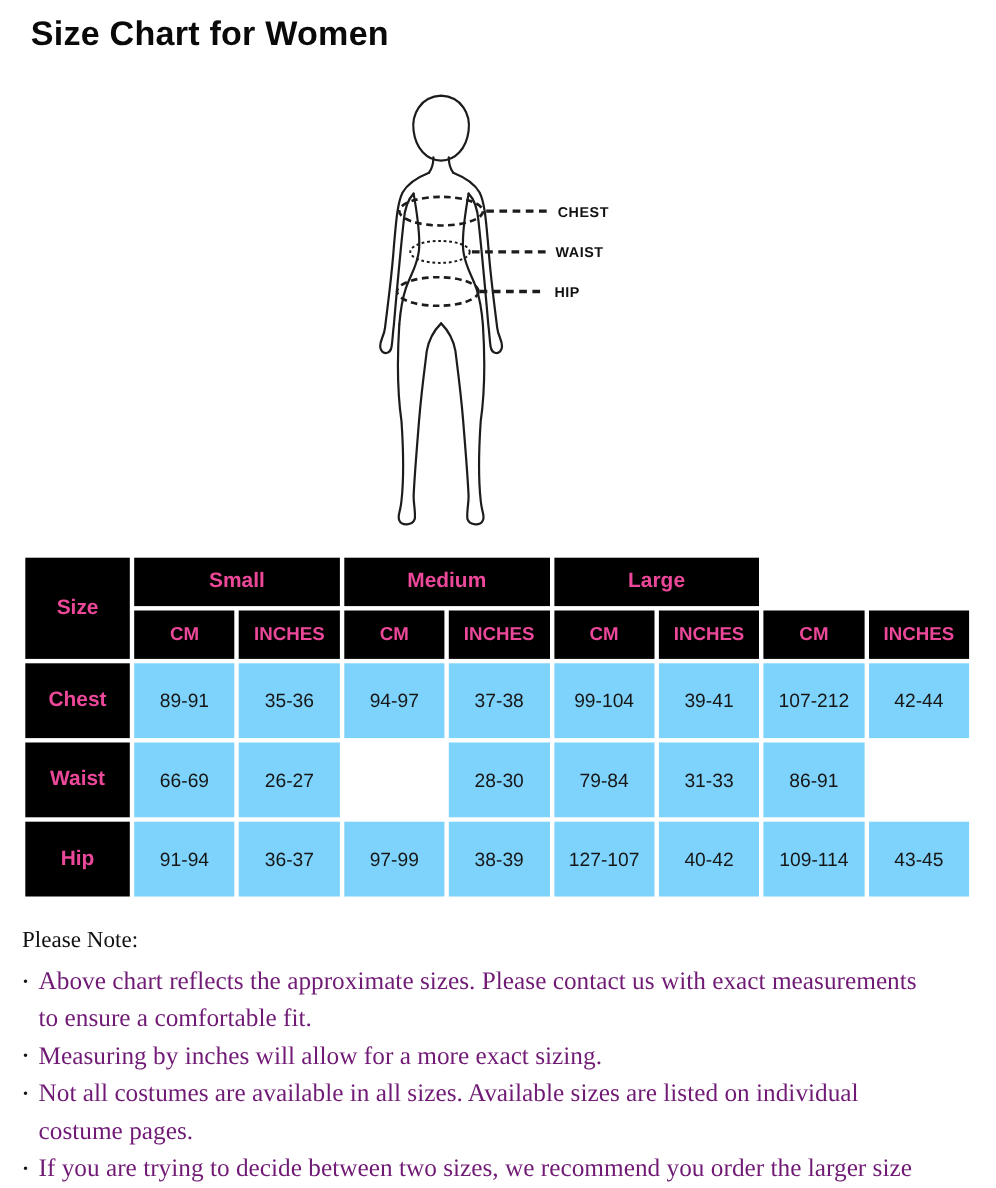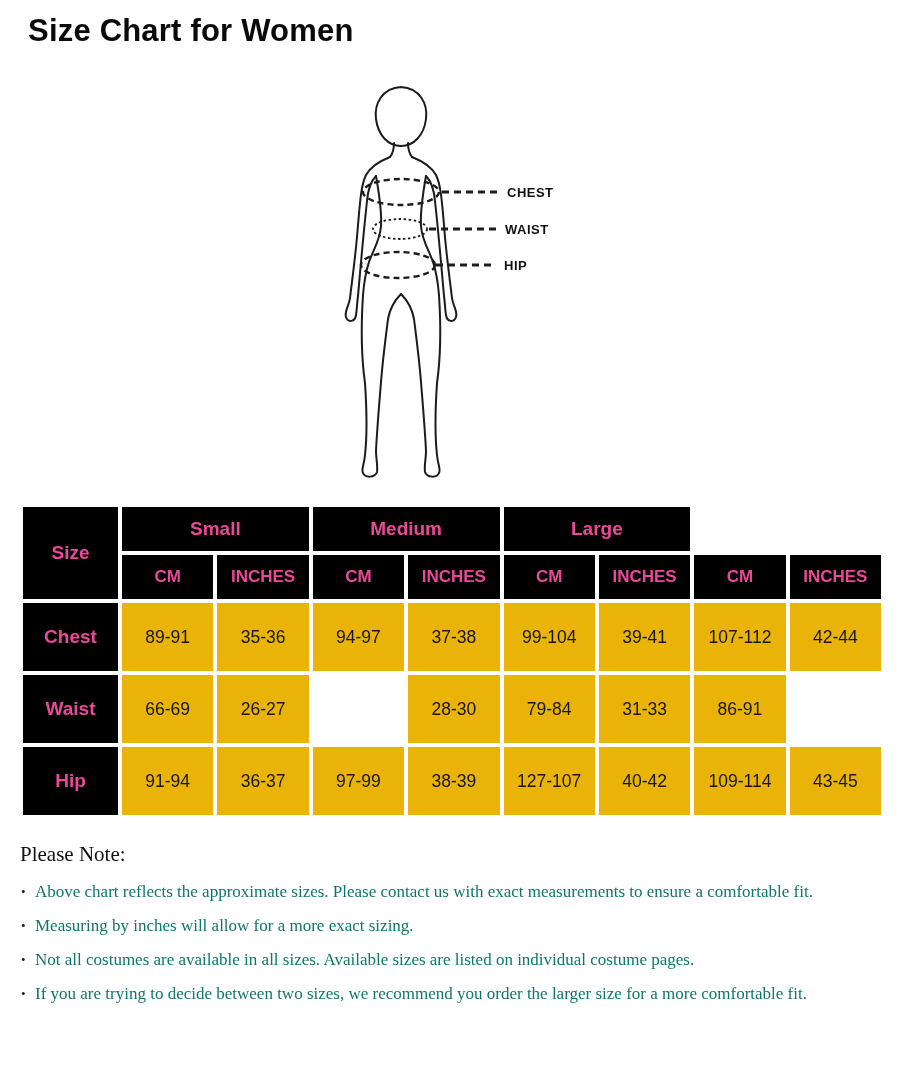--- a/index.html
+++ b/index.html
@@ -33,30 +33,30 @@
     gap: 4px;
     background: #ffffff;
   }
   .size-table .hcell {
     background: #000000; color: #ec4899;
     display: flex; align-items: center; justify-content: center;
     font-weight: bold; font-size: 19px;
   }
   .size-table .ucell { font-size: 17px; }
   .size-table .dcell {
-    background: #eab308; color: #161616;
+    background: #7dd3fc; color: #161616;
     display: flex; align-items: center; justify-content: center;
     font-size: 17.5px;
   }
   .notes { position: absolute; left: 20px; top: 842px; width: 862px; font-family: Liberation Serif, serif; }
   .notes-heading { font-size: 21px; font-weight: normal; color: #111; margin-bottom: 8px; }
   .notes ul { list-style: none; width: 828px; }
   .notes li {
     position: relative; padding-left: 15px;
-    font-size: 17px; line-height: 34px; color: #0f766e;
+    font-size: 23px; line-height: 34px; color: #701a75;
   }
   .notes li::before {
     content: "\2022";
     position: absolute; left: 1px; top: 0;
     font-size: 13px; line-height: 34px; color: #141414;
   }
 </style>
 </head>
 <body>
 
@@ -110,21 +110,21 @@
   <div class="hcell ucell" style="grid-area:2/8">CM</div>
   <div class="hcell ucell" style="grid-area:2/9">INCHES</div>
 
   <div class="hcell" style="grid-area:3/1">Chest</div>
   <div class="dcell" style="grid-area:3/2">89-91</div>
   <div class="dcell" style="grid-area:3/3">35-36</div>
   <div class="dcell" style="grid-area:3/4">94-97</div>
   <div class="dcell" style="grid-area:3/5">37-38</div>
   <div class="dcell" style="grid-area:3/6">99-104</div>
   <div class="dcell" style="grid-area:3/7">39-41</div>
-  <div class="dcell" style="grid-area:3/8">107-112</div>
+  <div class="dcell" style="grid-area:3/8">107-212</div>
   <div class="dcell" style="grid-area:3/9">42-44</div>
 
   <div class="hcell" style="grid-area:4/1">Waist</div>
   <div class="dcell" style="grid-area:4/2">66-69</div>
   <div class="dcell" style="grid-area:4/3">26-27</div>
   <div class="dcell" style="grid-area:4/5">28-30</div>
   <div class="dcell" style="grid-area:4/6">79-84</div>
   <div class="dcell" style="grid-area:4/7">31-33</div>
   <div class="dcell" style="grid-area:4/8">86-91</div>
 

